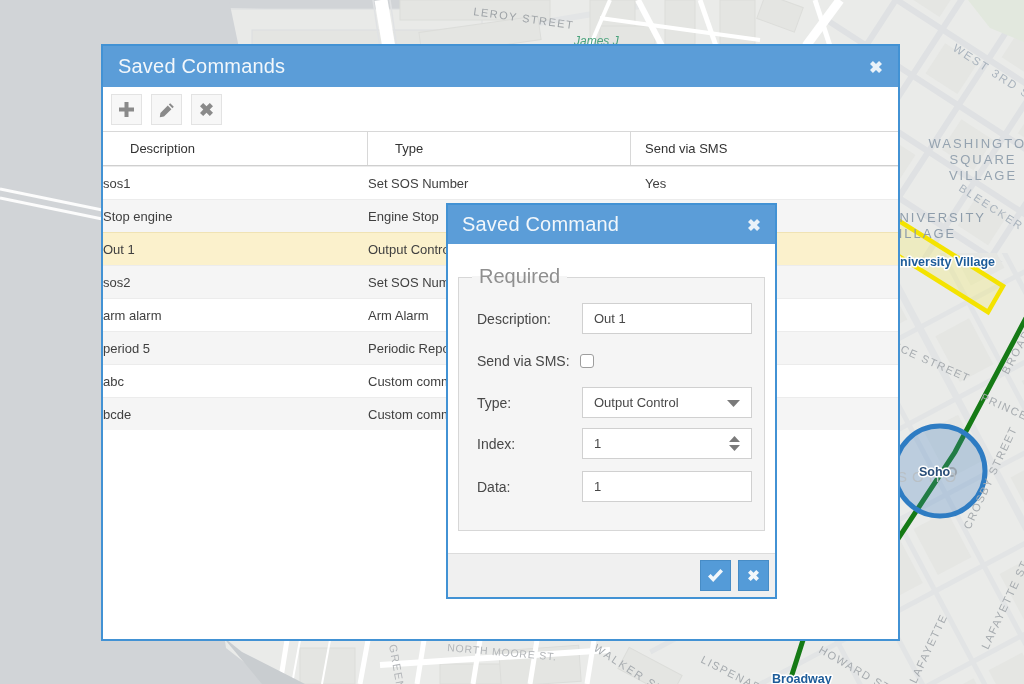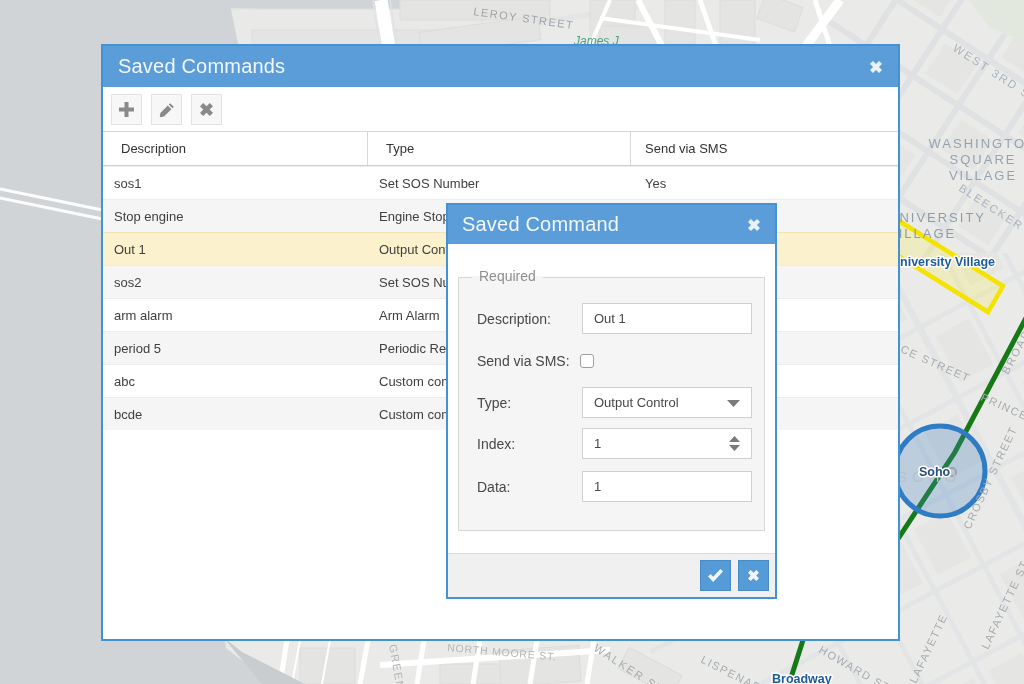--- a/index.html
+++ b/index.html
@@ -11,36 +11,36 @@
   .ttext{font-size:20px;letter-spacing:0.2px}
   .tclose{position:absolute;top:0;bottom:0;display:flex;align-items:center}
   
   #outer{left:101px;top:44px;width:799px;height:597px}
   #outer .tbar{height:41px}
   #outer .ttext{padding-left:15px}
   #outer .tclose{right:16px}
   .toolbar{position:absolute;left:0;top:41px;width:100%;height:45px;background:#fff;border-bottom:1px solid #d8d8d8;box-sizing:border-box}
   .tbtn{position:absolute;top:7px;width:31px;height:31px;background:#f7f7f7;border:1px solid #e3e3e3;box-sizing:border-box;display:flex;align-items:center;justify-content:center}
   .gridhead{position:absolute;left:0;top:86px;width:100%;height:34px;box-sizing:border-box;border-bottom:1px solid #cfcfcf;display:flex;font-size:13px;color:#333}
-  .gh{box-sizing:border-box;padding-left:18px;display:flex;align-items:center;border-right:1px solid #d8d8d8}
+  .gh{box-sizing:border-box;padding-left:27px;display:flex;align-items:center;border-right:1px solid #d8d8d8}
   .gh:last-child{border-right:none}
   .row{position:absolute;left:0;width:100%;height:33px;box-sizing:border-box;display:flex;font-size:13px;color:#404040;border-top:1px solid #ececec}
   .row.odd{background:#f5f5f5}
   .row.sel{background:#fbf1cc;border-top:1px solid #f0e3b4}
-  .cell{box-sizing:border-box;padding-left:11px;display:flex;align-items:center;white-space:nowrap;overflow:hidden}
+  .cell{box-sizing:border-box;display:flex;align-items:center;white-space:nowrap;overflow:hidden}
   .c1{width:265px}.c2{width:263px}.c3{flex:1}
   .c3{padding-left:14px !important}
   
   #inner{left:446px;top:203px;width:331px;height:396px}
   #inner .tbar{height:39px}
   #inner .ttext{padding-left:14px}
   #inner .tclose{right:15px}
   .body2{position:absolute;left:0;top:39px;width:100%;bottom:44px;background:#fff}
   .fsbody{position:absolute;left:10px;top:33px;width:307px;height:254px;box-sizing:border-box;background:#f5f5f5;border:1px solid #d7d7d7}
-  .fsleg{position:absolute;left:24px;top:22px;height:21px;line-height:21px;padding:0 7px;font-size:14px;color:#8f8f8f;background:linear-gradient(to bottom,#ffffff 50%,#f5f5f5 50%);z-index:2}
+  .fsleg{position:absolute;left:24px;top:22px;height:21px;line-height:21px;padding:0 7px;font-size:20px;color:#8f8f8f;background:linear-gradient(to bottom,#ffffff 50%,#f5f5f5 50%);z-index:2}
   .frow{position:absolute;left:0;width:100%;height:31px}
   .flabel{position:absolute;left:29px;top:0;height:31px;display:flex;align-items:center;font-size:14px;color:#484848}
   .finput{position:absolute;left:134px;top:0;width:170px;height:31px;box-sizing:border-box;border:1px solid #d0d0d0;background:#fff;font-size:13px;color:#484848;display:flex;align-items:center;padding-left:11px}
   .btoolbar{position:absolute;left:0;bottom:0;width:100%;height:44px;background:#f0f0f0;border-top:1px solid #dcdcdc;box-sizing:border-box}
   .bbtn{position:absolute;top:6px;width:31px;height:31px;background:#549bd8;box-sizing:border-box;border:1px solid #478cc6;display:flex;align-items:center;justify-content:center}
 </style>
 </head>
 <body>
 <div id="stage">
 <svg id="map" width="1024" height="684" viewBox="0 0 1024 684">

